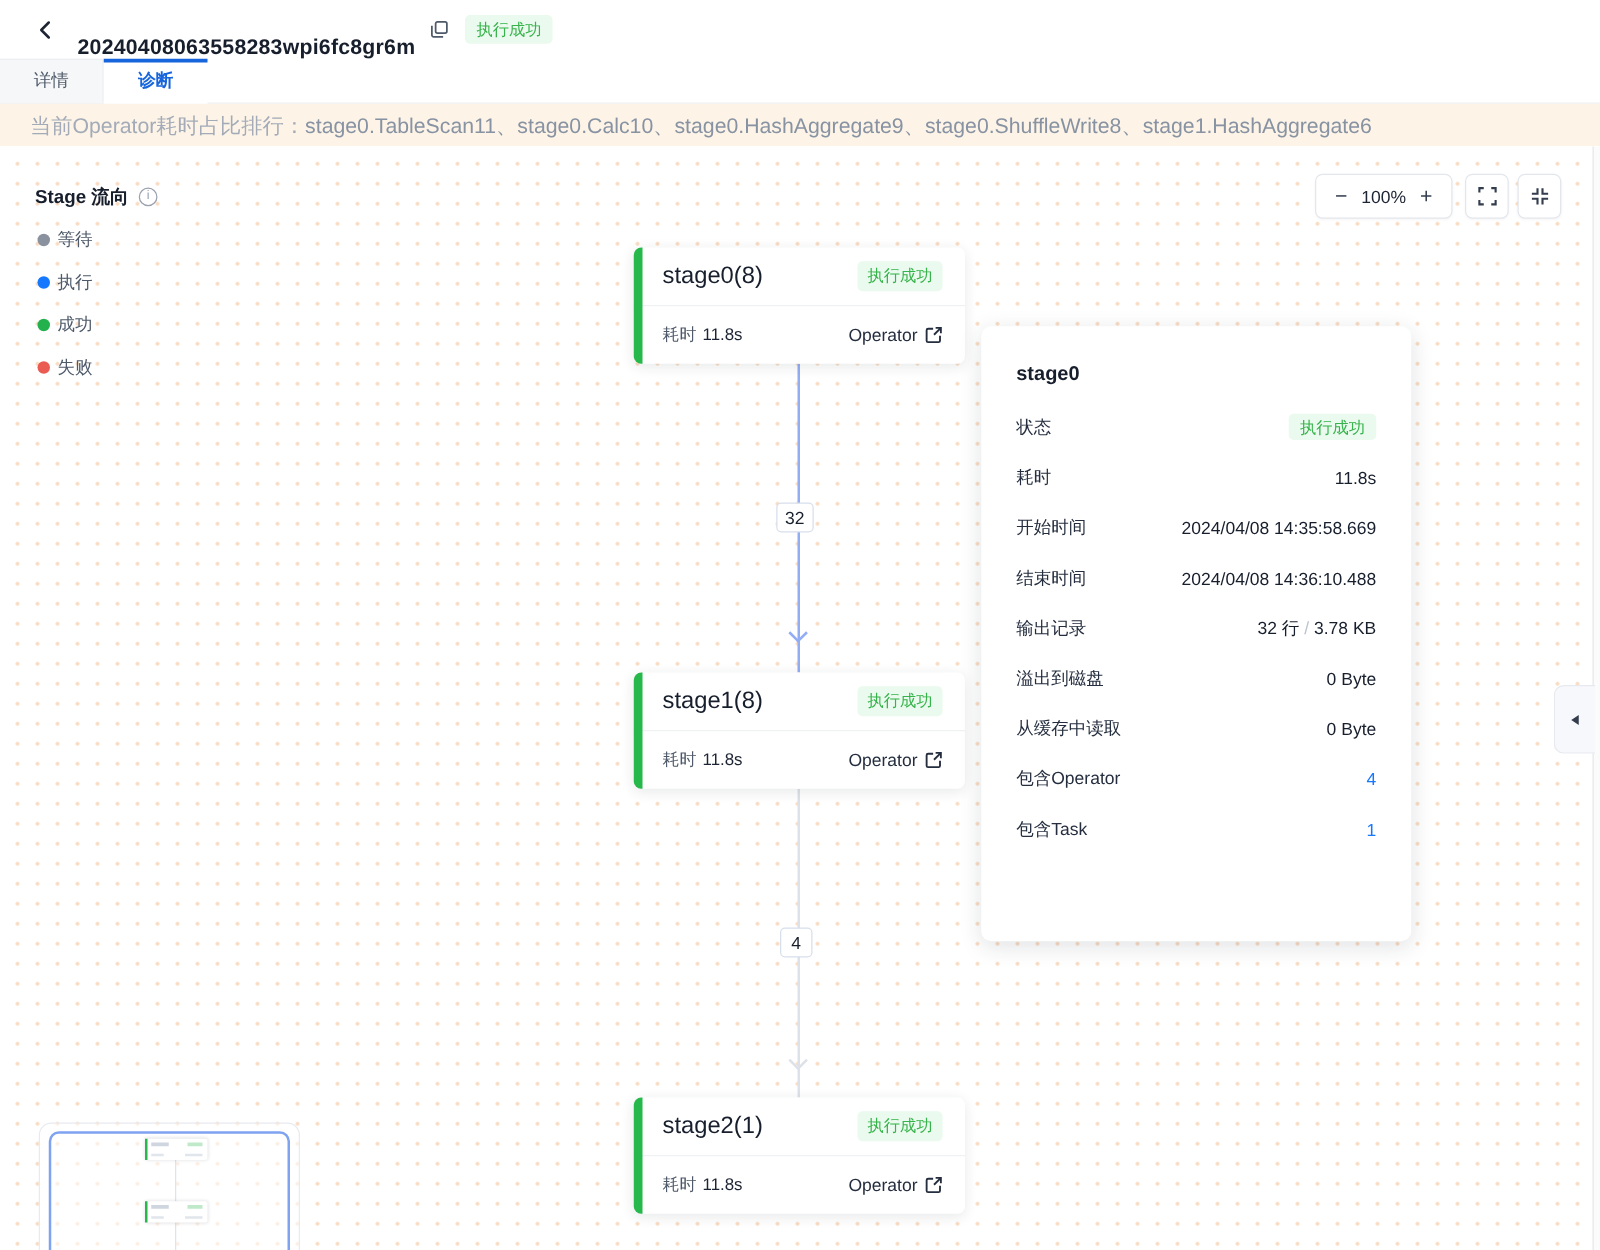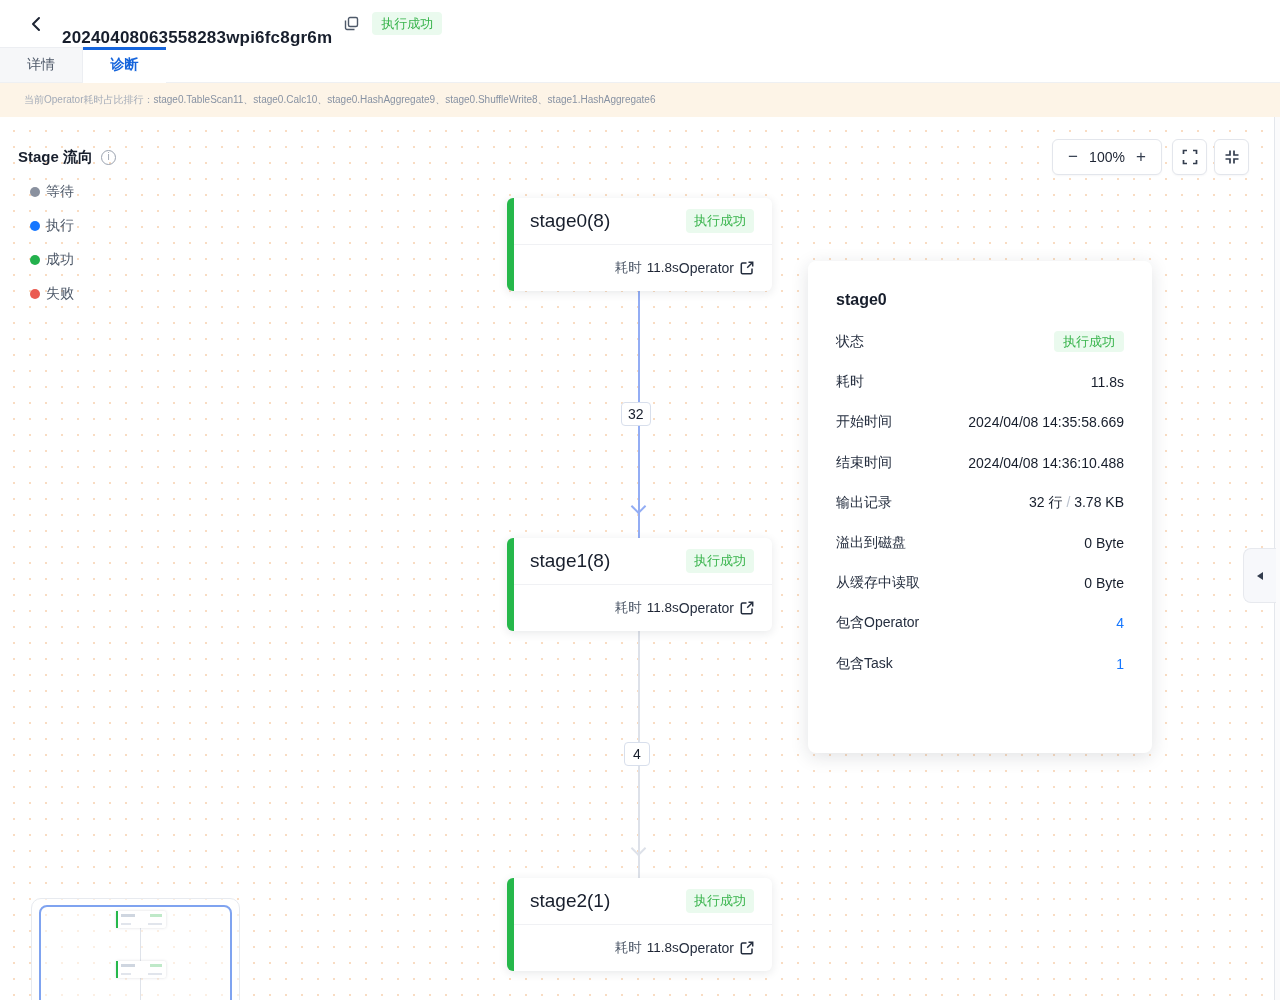--- a/index.html
+++ b/index.html
@@ -19,30 +19,30 @@
 
   
   .tabbar { height:36px; display:flex; flex:none; background:#fff; border-bottom:1px solid #eef0f3; }
   .tab { width:83px; display:flex; align-items:center; justify-content:center; font-size:14px; cursor:pointer; position:relative; }
   .tab.inactive { background:#f6f7f9; color:#4e5969; border-right:1px solid #eceef2; border-top:1px solid #eceef2; }
   .tab.active { background:#fff; color:#1665dc; font-weight:700; margin-bottom:-1px; }
   .tab.active::before { content:""; position:absolute; top:0; left:0; right:0; height:3px; background:#1665dc; }
 
   
   .notice { height:34px; background:#fdf4e7; display:flex; align-items:center; padding:0 24px;
-    font-size:10px; flex:none; white-space:nowrap; overflow:hidden; }
+    font-size:17px; flex:none; white-space:nowrap; overflow:hidden; }
   .notice-prefix { color:#a3abb8; }
   .notice-items { color:#8792a3; }
 
   
   .canvas { position:relative; flex:1; background:#fff; overflow:hidden;
     background-image:radial-gradient(circle,#f9dcc2 1.3px,rgba(0,0,0,0) 1.4px);
     background-size:16px 16px; background-position:6px 6px; }
 
-  .canvas-title { position:absolute; left:18px; top:31px; display:flex; align-items:center; gap:8px; }
+  .canvas-title { position:absolute; left:28px; top:31px; display:flex; align-items:center; gap:8px; }
   .canvas-title .t { font-size:15px; font-weight:700; color:#171e2c; }
   .info-icon { width:15px; height:15px; border:1.2px solid #9aa2af; border-radius:50%;
     color:#9aa2af; font-size:10px; line-height:12px; text-align:center; font-style:normal; cursor:pointer; }
 
   .legend { position:absolute; left:30px; top:66px; display:flex; align-items:center; gap:16px;flex-direction:column; }
   .legend-item { display:flex; align-items:center; gap:6px; font-size:14px; color:#4e5969; }
   .legend-dot { width:10px; height:10px; border-radius:50%; background:#8a919f; }
 
   .zoom-group { position:absolute; left:1052px; top:22px; width:110px; height:36px;
     background:#fff; border:1px solid #e3e6ec; border-radius:6px; display:flex;
@@ -69,27 +69,27 @@
 
   
   .stage-node { position:absolute; left:507px; width:265px; height:93px; background:#fff;
     border-radius:6px; box-shadow:0 2px 10px rgba(29,36,51,.10); cursor:pointer; }
   .stage-node .bar { position:absolute; left:0; top:0; bottom:0; width:7px; background:#26b84b;
     border-radius:6px 0 0 6px; }
   .node-head { height:47px; display:flex; align-items:center; justify-content:space-between;
     padding:0 18px 0 23px; border-bottom:1px solid #f0f1f4; }
   .node-title { font-size:19px; font-weight:400; color:#171e2c; }
   .node-badge { background:#eafaee; color:#36b34a; font-size:13px; padding:3px 8px; border-radius:4px; }
-  .node-foot { height:45px; display:flex; align-items:center; justify-content:flex-end; padding:0 18px 0 23px; }
+  .node-foot { height:45px; display:flex; align-items:center; justify-content:space-between; padding:0 18px 0 23px; }
   .node-duration { font-size:13.5px; color:#4e5969; }
   .node-duration b { color:#1d2433; font-weight:400; margin-left:5px; }
   .op-link { display:flex; align-items:center; gap:6px; font-size:14px; color:#252e3f; cursor:pointer; }
 
   
-  .tooltip { position:absolute; left:808px; top:144px; width:344px; height:492px; background:#fff;
+  .tooltip { position:absolute; left:785px; top:144px; width:344px; height:492px; background:#fff;
     border-radius:8px; box-shadow:0 4px 18px rgba(29,36,51,.13); padding:30px 28px 0 28px; z-index:5; }
   .tt-title { font-size:16px; font-weight:700; color:#171e2c; margin-bottom:13px; }
   .tt-row { height:40.2px; display:flex; align-items:center; justify-content:space-between; font-size:14px; }
   .tt-label { color:#252e3f; }
   .tt-value { color:#171e2c; text-align:right; }
   .tt-badge { background:#eafaee; color:#36b34a; font-size:13px; padding:3px 9px; border-radius:4px; }
   .tt-link { color:#1677ff; cursor:pointer; }
   .tt-sep { color:#bcc3cf; }
 
   

